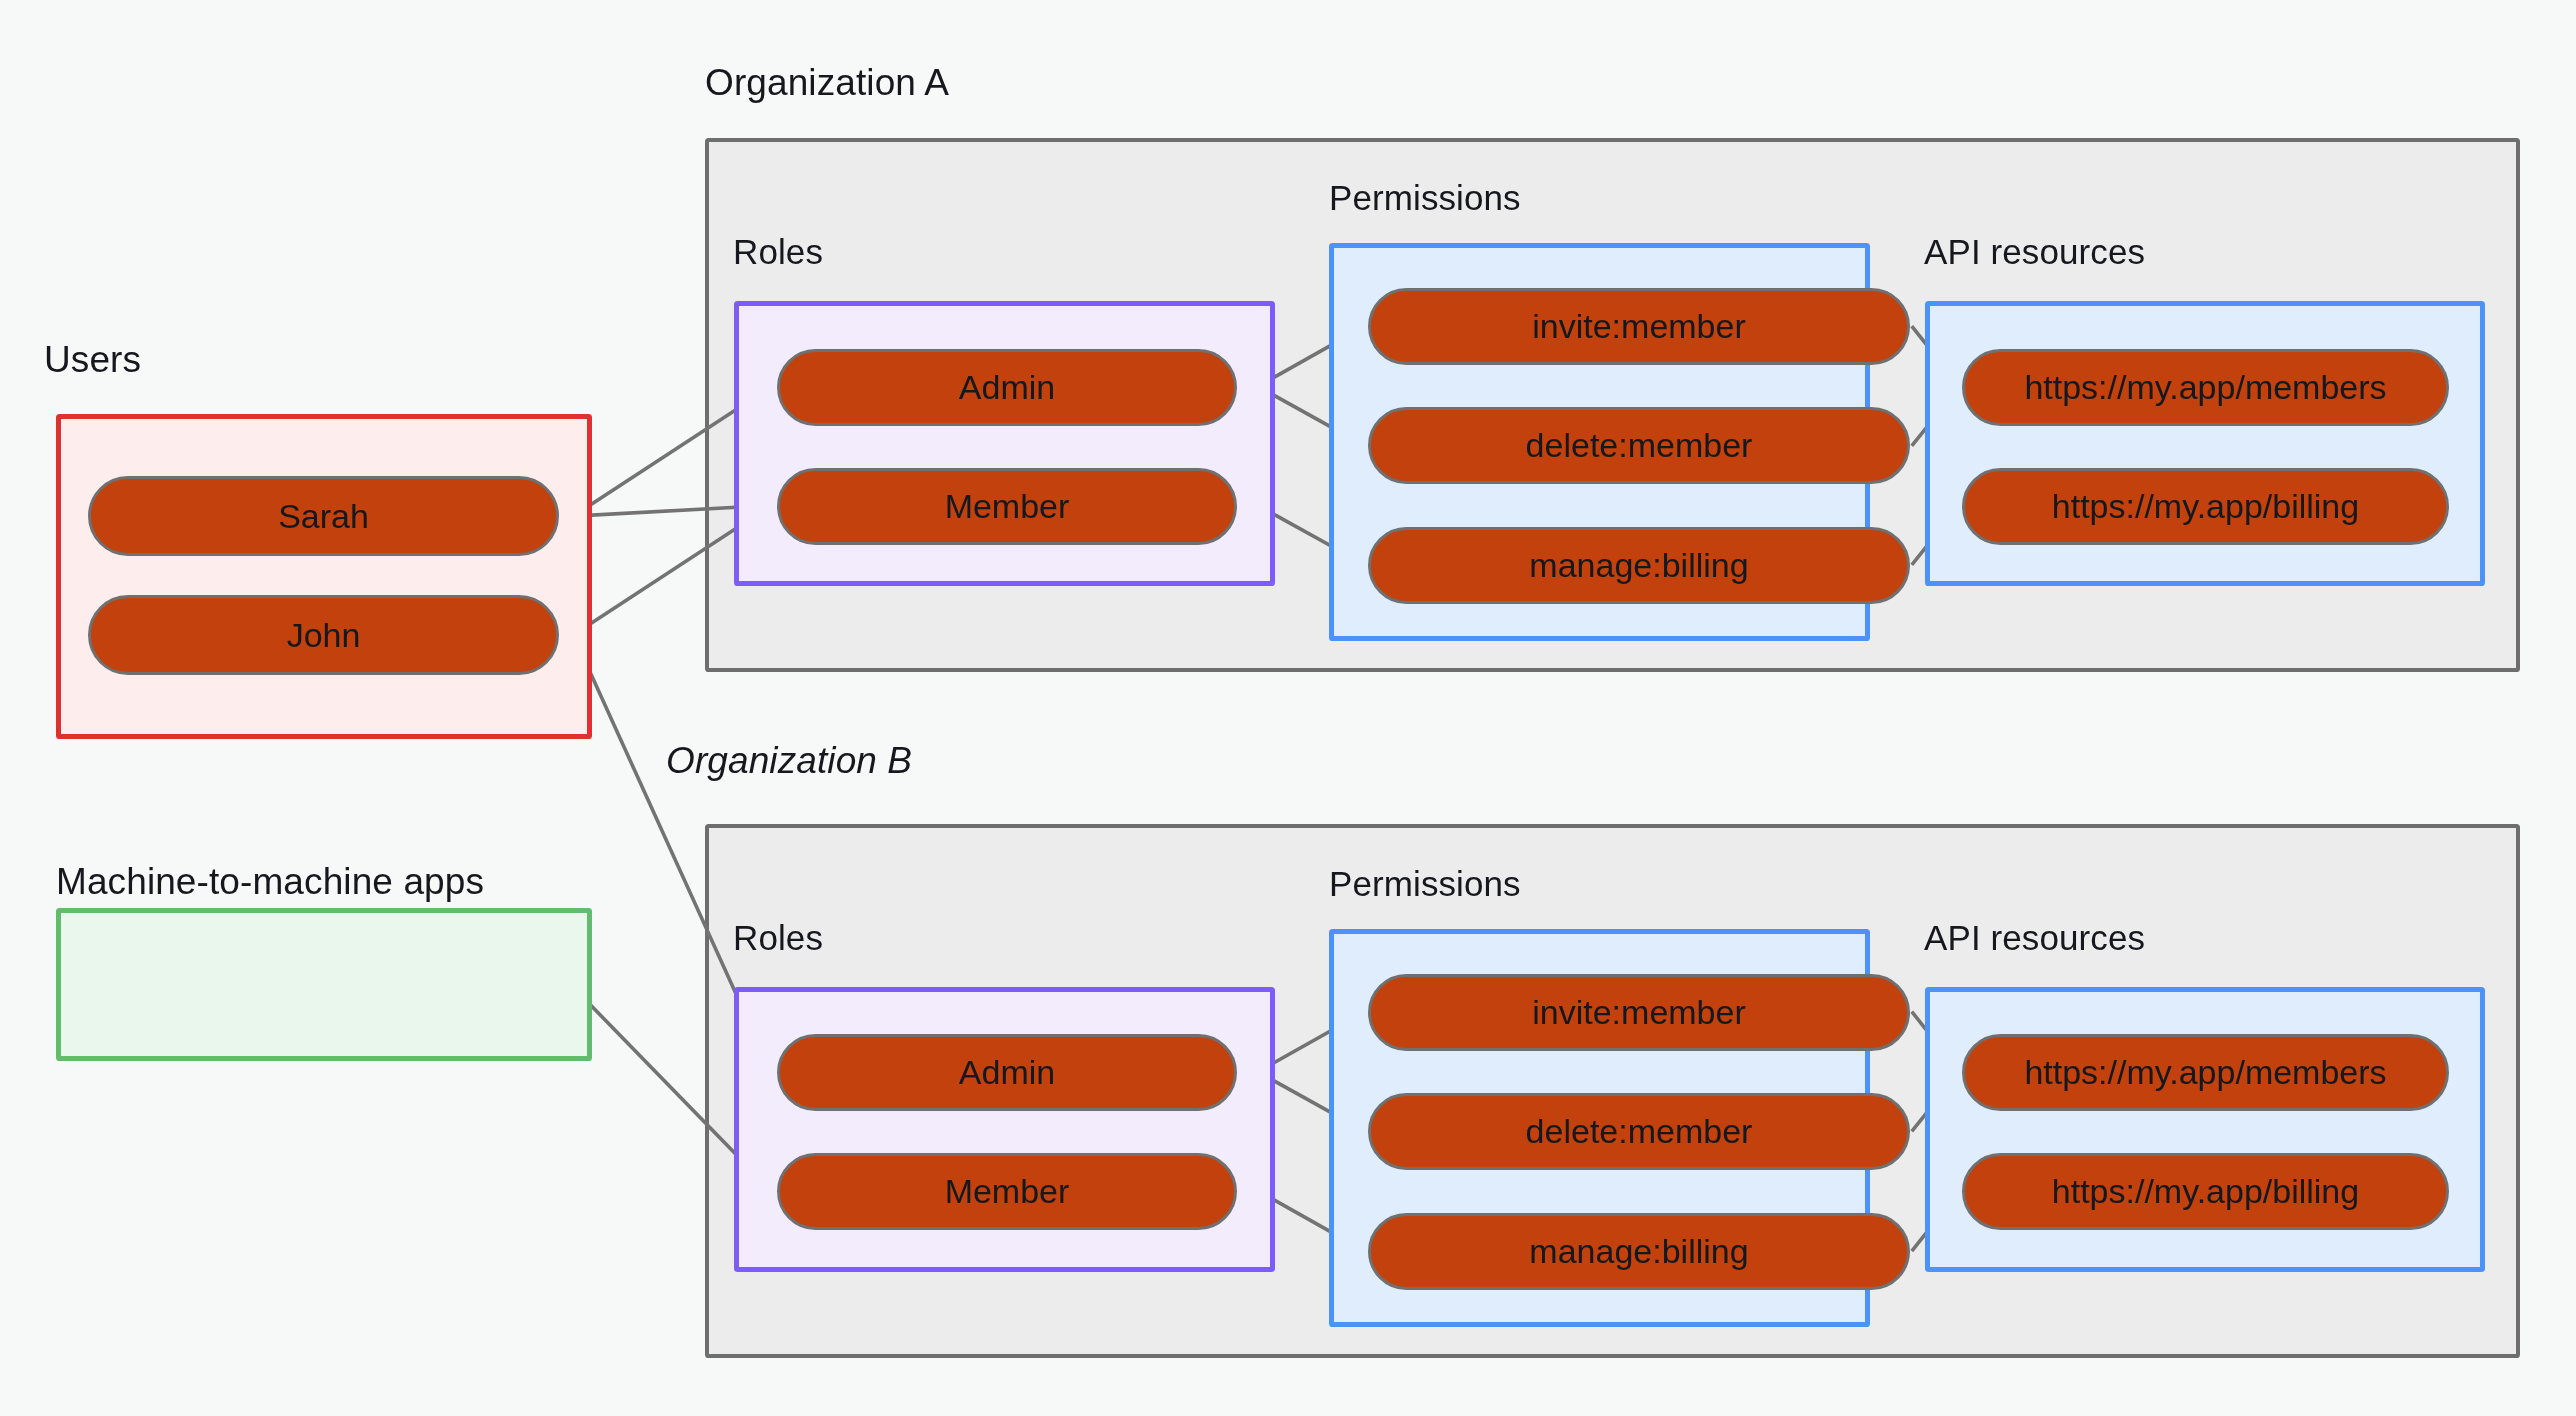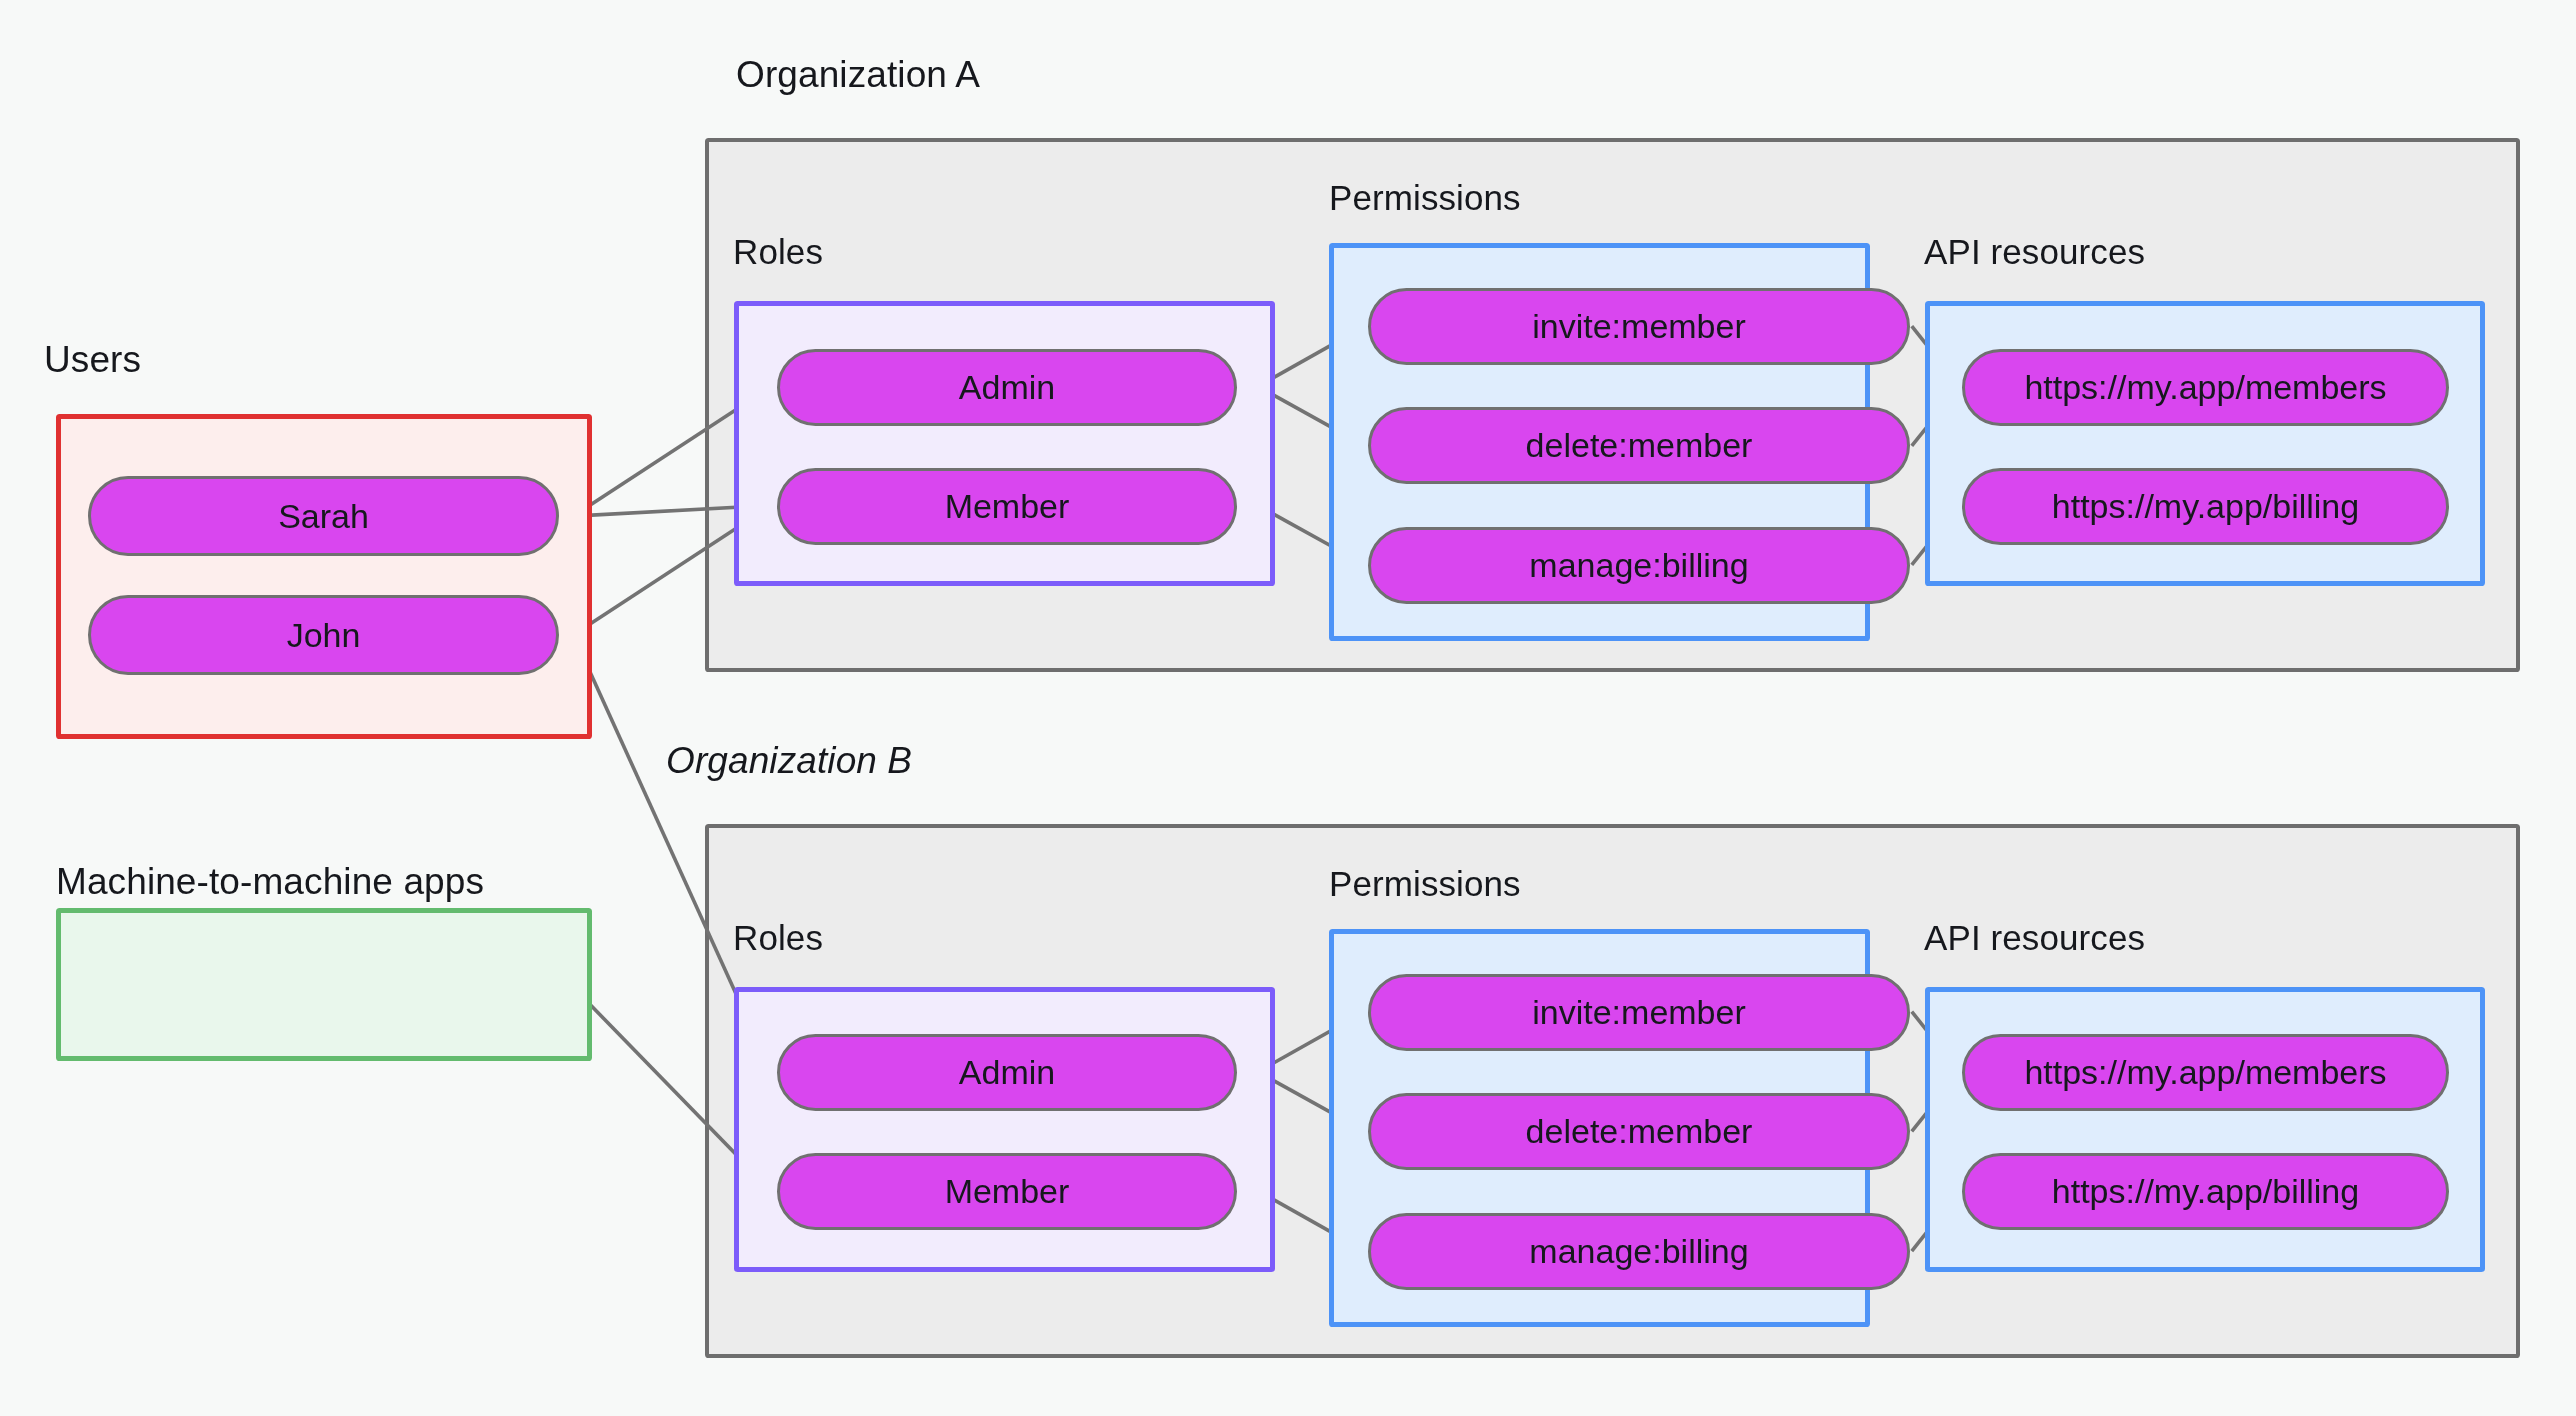--- a/index.html
+++ b/index.html
@@ -34,21 +34,21 @@
   }
   .box-org   { border-width: 4.5px;  border-color: #6e6e6e; background: #ececec; }
   .box-users { border-width: 5.4px;  border-color: #e03131; background: #fdeeed; }
   .box-m2m   { border-width: 5.4px;  border-color: #63bb6e; background: #e9f7ec; }
   .box-roles { border-width: 5.4px;  border-color: #7c5cfa; background: #f2ecfd; }
   .box-blue  { border-width: 5.4px;  border-color: #4d93f7; background: #dfedfd; }
 
   
   .pill {
     position: absolute;
-    background: #d946ef;
+    background: #c2410c;
     border: 3.6px solid #707070;
     border-radius: 900px;
     display: flex;
     align-items: center;
     justify-content: center;
     font-size: 34px;
     color: #16181d;
     white-space: nowrap;
   }
 
@@ -108,21 +108,21 @@
     <circle cx="2175" cy="429" r="12"></circle>
     <circle cx="2175" cy="561" r="12"></circle>
 
     <circle cx="1515" cy="1123" r="12"></circle>
     <circle cx="1515" cy="1256" r="12"></circle>
     <circle cx="1515" cy="1389" r="12"></circle>
     <circle cx="2175" cy="1190" r="12"></circle>
     <circle cx="2175" cy="1322" r="12"></circle>
   </svg>
 
-  <div class="caption" style="left:705px; top:56px;margin-left:31px;">Organization A</div>
+  <div class="caption" style="left:705px; top:64px;">Organization A</div>
 
   <div class="box box-org" style="left:705px; top:138px; width:1815px; height:534px;"></div>
 
   <div class="caption" style="left:733px; top:234px; font-size:35px; z-index:2;">Roles</div>
   <div class="box box-roles" style="left:734px; top:301px; width:541px; height:285px; z-index:2;"></div>
   <div class="pill" style="left:777px; top:349px; width:460px; height:77px; z-index:3;">
     <span>Admin</span>
   </div>
   <div class="pill" style="left:777px; top:468px; width:460px; height:77px; z-index:3;">
     <span>Member</span>

